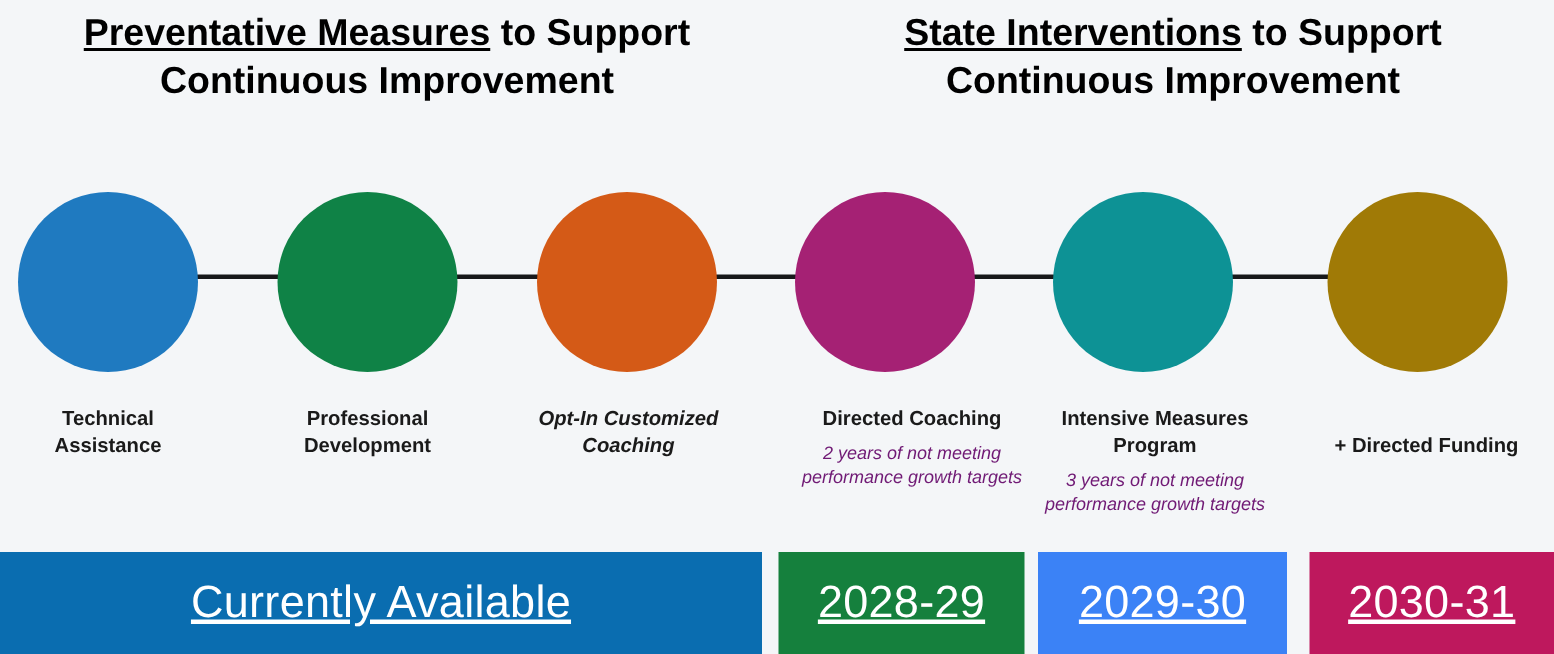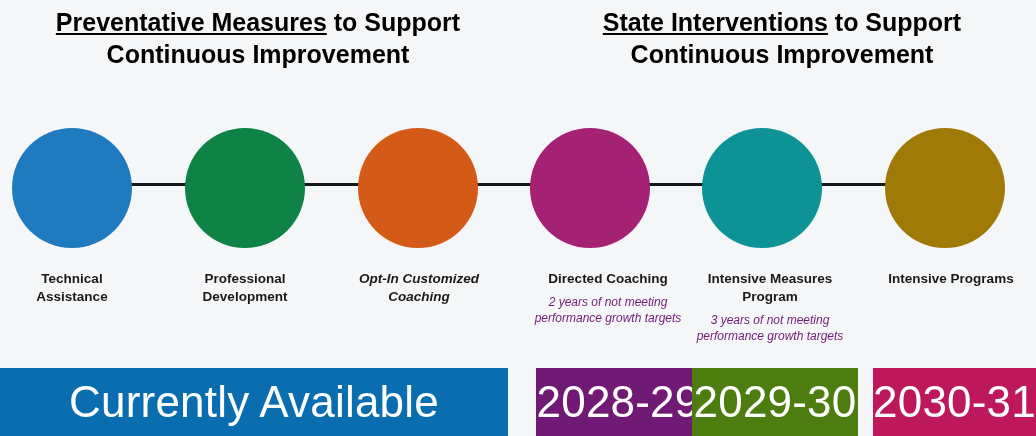--- a/index.html
+++ b/index.html
@@ -76,23 +76,24 @@
 
   
   .banner {
     position: absolute;
     top: 368px;
     height: 68px;
     display: flex;
     align-items: center;
     justify-content: center;
     color: #ffffff;
-    font-size: 44px;
+    font-size: 30px;
     font-weight: normal;
     letter-spacing: 0.2px;
+    text-decoration: underline;
   }
 </style>
 </head>
 <body>
 
 <div id="canvas">
 
   <div class="heading" id="heading-left">
     <span class="u">Preventative Measures</span><span> to Support</span><br>
     <span>Continuous Improvement</span>
@@ -110,31 +111,31 @@
       <div class="step-label" style="left: 2px; width: 140px;"><span>Technical</span><br><span>Assistance</span></div>
       <div class="circle" style="left: 185px; background: rgb(15, 130, 70);"></div>
       <div class="step-label" style="left: 175px; width: 140px;"><span>Professional</span><br><span>Development</span></div>
       <div class="circle" style="left: 358px; background: rgb(212, 90, 23);"></div>
       <div class="step-label" style="left: 340px; width: 158px; font-style: italic;"><span>Opt-In Customized</span><br><span>Coaching</span></div>
       <div class="circle" style="left: 530px; background: rgb(165, 33, 116);"></div>
       <div class="step-label" style="left: 528px; width: 160px;"><span>Directed Coaching</span><span class="step-sub">2 years of not meeting performance growth targets</span></div>
       <div class="circle" style="left: 702px; background: rgb(13, 146, 149);"></div>
       <div class="step-label" style="left: 690px; width: 160px;"><span>Intensive Measures</span><br><span>Program</span><span class="step-sub">3 years of not meeting performance growth targets</span></div>
       <div class="circle" style="left: 885px; background: rgb(160, 122, 6);"></div>
-      <div class="step-label" style="left: 866px; width: 170px;"><span>Intensive Programs</span><br></div>
+      <div class="step-label" style="left: 866px; width: 170px;"><br><span>+ Directed Funding</span></div>
     </div>
 
   <div id="banners-layer">
       <div class="banner" style="left: 0px; width: 508px; background: rgb(10, 109, 176);">
         <span>Currently Available</span>
       </div>
-      <div class="banner" style="left: 536px; width: 164px; background: #701a75;">
+      <div class="banner" style="left: 519px; width: 164px; background: #15803d;">
         <span>2028-29</span>
       </div>
-      <div class="banner" style="left: 692px; width: 166px; background: #4d7c0f;">
+      <div class="banner" style="left: 692px; width: 166px; background: #3b82f6;">
         <span>2029-30</span>
       </div>
       <div class="banner" style="left: 873px; width: 163px; background: #be185d;">
         <span>2030-31</span>
       </div>
     </div>
 
 </div>
 
 </body></html>

